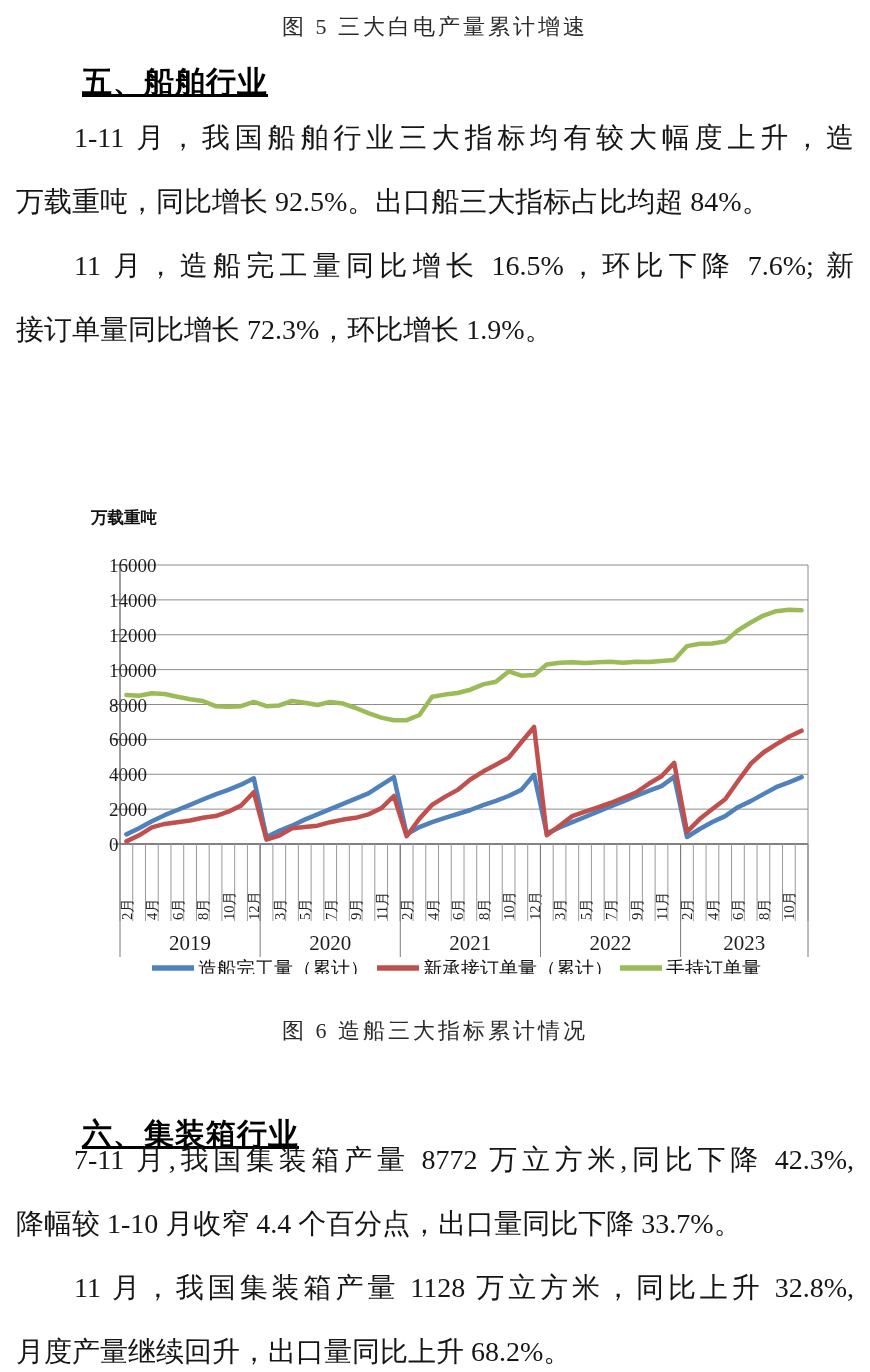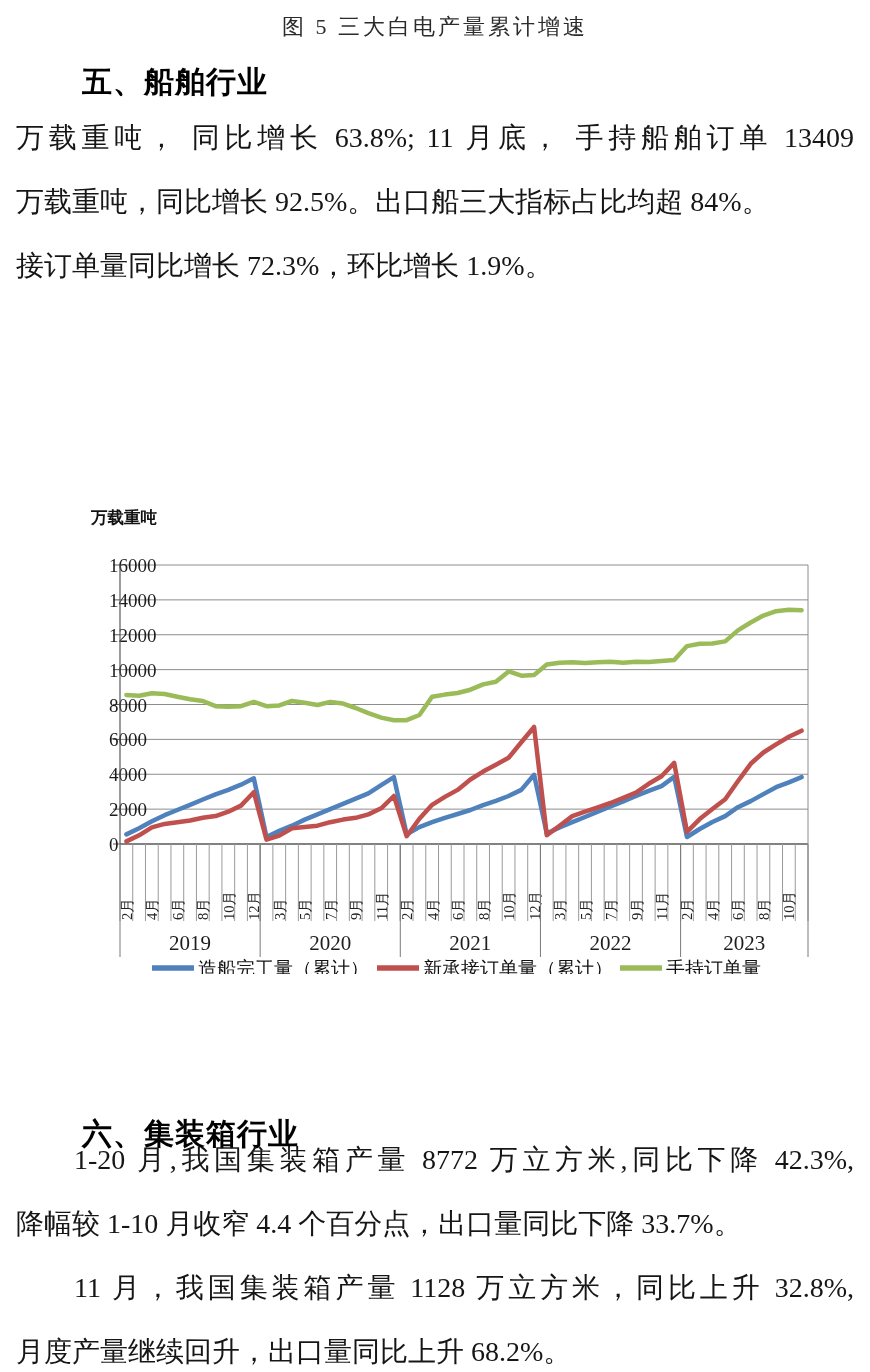--- a/index.html
+++ b/index.html
@@ -23,20 +23,21 @@
   }
   .sec-heading{
     position:absolute;
     left:82px;
     font-family:"Liberation Sans", sans-serif;
     font-weight:bold;
     font-size:30px;
     line-height:40px;
     color:#000000;
     letter-spacing:1px;
+    text-decoration:underline;
   }
   .body-block{
     position:absolute;
     left:16px;
     width:838px;
     font-size:28px;
     line-height:64px;
     color:#161616;
   }
   .tline{
@@ -56,22 +57,23 @@
 </head>
 <body>
 
 <div class="page">
 
   <div class="fig-caption" style="top:12px;">图 5 三大白电产量累计增速</div>
 
   <div class="sec-heading" style="top:62px;">五、船舶行业</div>
 
   <div class="body-block" style="top:106px;">
-      <div class="tline">万载重吨， 同比增长 63.8%; 11 月底， 手持船舶订单 13409</div>
+      <div class="tline findent">1-11 月，我国船舶行业三大指标均有较大幅度上升，造</div>
       <div class="tline plast">万载重吨，同比增长 92.5%。出口船三大指标占比均超 84%。</div>
+      <div class="tline findent">11 月，造船完工量同比增长 16.5%，环比下降 7.6%; 新</div>
       <div class="tline plast">接订单量同比增长 72.3%，环比增长 1.9%。</div>
     </div>
 
   <div id="chart-wrap">
     <svg id="chart-svg" width="870" height="474" viewBox="0 0 870 474" xmlns="http://www.w3.org/2000/svg">
         <line x1="120" y1="344" x2="808" y2="344" stroke="#595959" stroke-width="1.5"></line>
         <line x1="113" y1="344" x2="120" y2="344" stroke="#595959" stroke-width="1"></line>
         <text x="109" y="351" fill="#1d1d1d" font-size="19" text-anchor="start" font-family="&quot;Liberation Serif&quot;, serif" font-weight="normal">0</text>
         <line x1="120" y1="309.125" x2="808" y2="309.125" stroke="#8c8c8c" stroke-width="1"></line>
         <line x1="113" y1="309.125" x2="120" y2="309.125" stroke="#595959" stroke-width="1"></line>
@@ -202,23 +204,24 @@
         <text x="91" y="23" fill="#111111" font-size="16.5" text-anchor="start" font-family="&quot;Liberation Serif&quot;, serif" font-weight="bold">万载重吨</text>
         <line x1="152" y1="468" x2="194" y2="468" stroke="#4F81BD" stroke-width="5.5"></line>
         <text x="198" y="475" fill="#111111" font-size="19" text-anchor="start" font-family="&quot;Liberation Serif&quot;, serif" font-weight="normal">造船完工量（累计）</text>
         <line x1="377" y1="468" x2="419" y2="468" stroke="#C0504D" stroke-width="5.5"></line>
         <text x="423" y="475" fill="#111111" font-size="19" text-anchor="start" font-family="&quot;Liberation Serif&quot;, serif" font-weight="normal">新承接订单量（累计）</text>
         <line x1="620" y1="468" x2="662" y2="468" stroke="#9BBB59" stroke-width="5.5"></line>
         <text x="666" y="475" fill="#111111" font-size="19" text-anchor="start" font-family="&quot;Liberation Serif&quot;, serif" font-weight="normal">手持订单量</text>
       </svg>
   </div>
 
+  <div class="fig-caption" style="top:1016px;">图 6 造船三大指标累计情况</div>
 
   <div class="sec-heading" style="top:1114px;">六、集装箱行业</div>
 
   <div class="body-block" style="top:1128px;">
-      <div class="tline findent">1-20 月,我国集装箱产量 8772 万立方米,同比下降 42.3%,</div>
+      <div class="tline findent">7-11 月,我国集装箱产量 8772 万立方米,同比下降 42.3%,</div>
       <div class="tline plast">降幅较 1-10 月收窄 4.4 个百分点，出口量同比下降 33.7%。</div>
       <div class="tline findent">11 月，我国集装箱产量 1128 万立方米，同比上升 32.8%,</div>
       <div class="tline plast">月度产量继续回升，出口量同比上升 68.2%。</div>
     </div>
 
 </div>
 
 </body></html>

